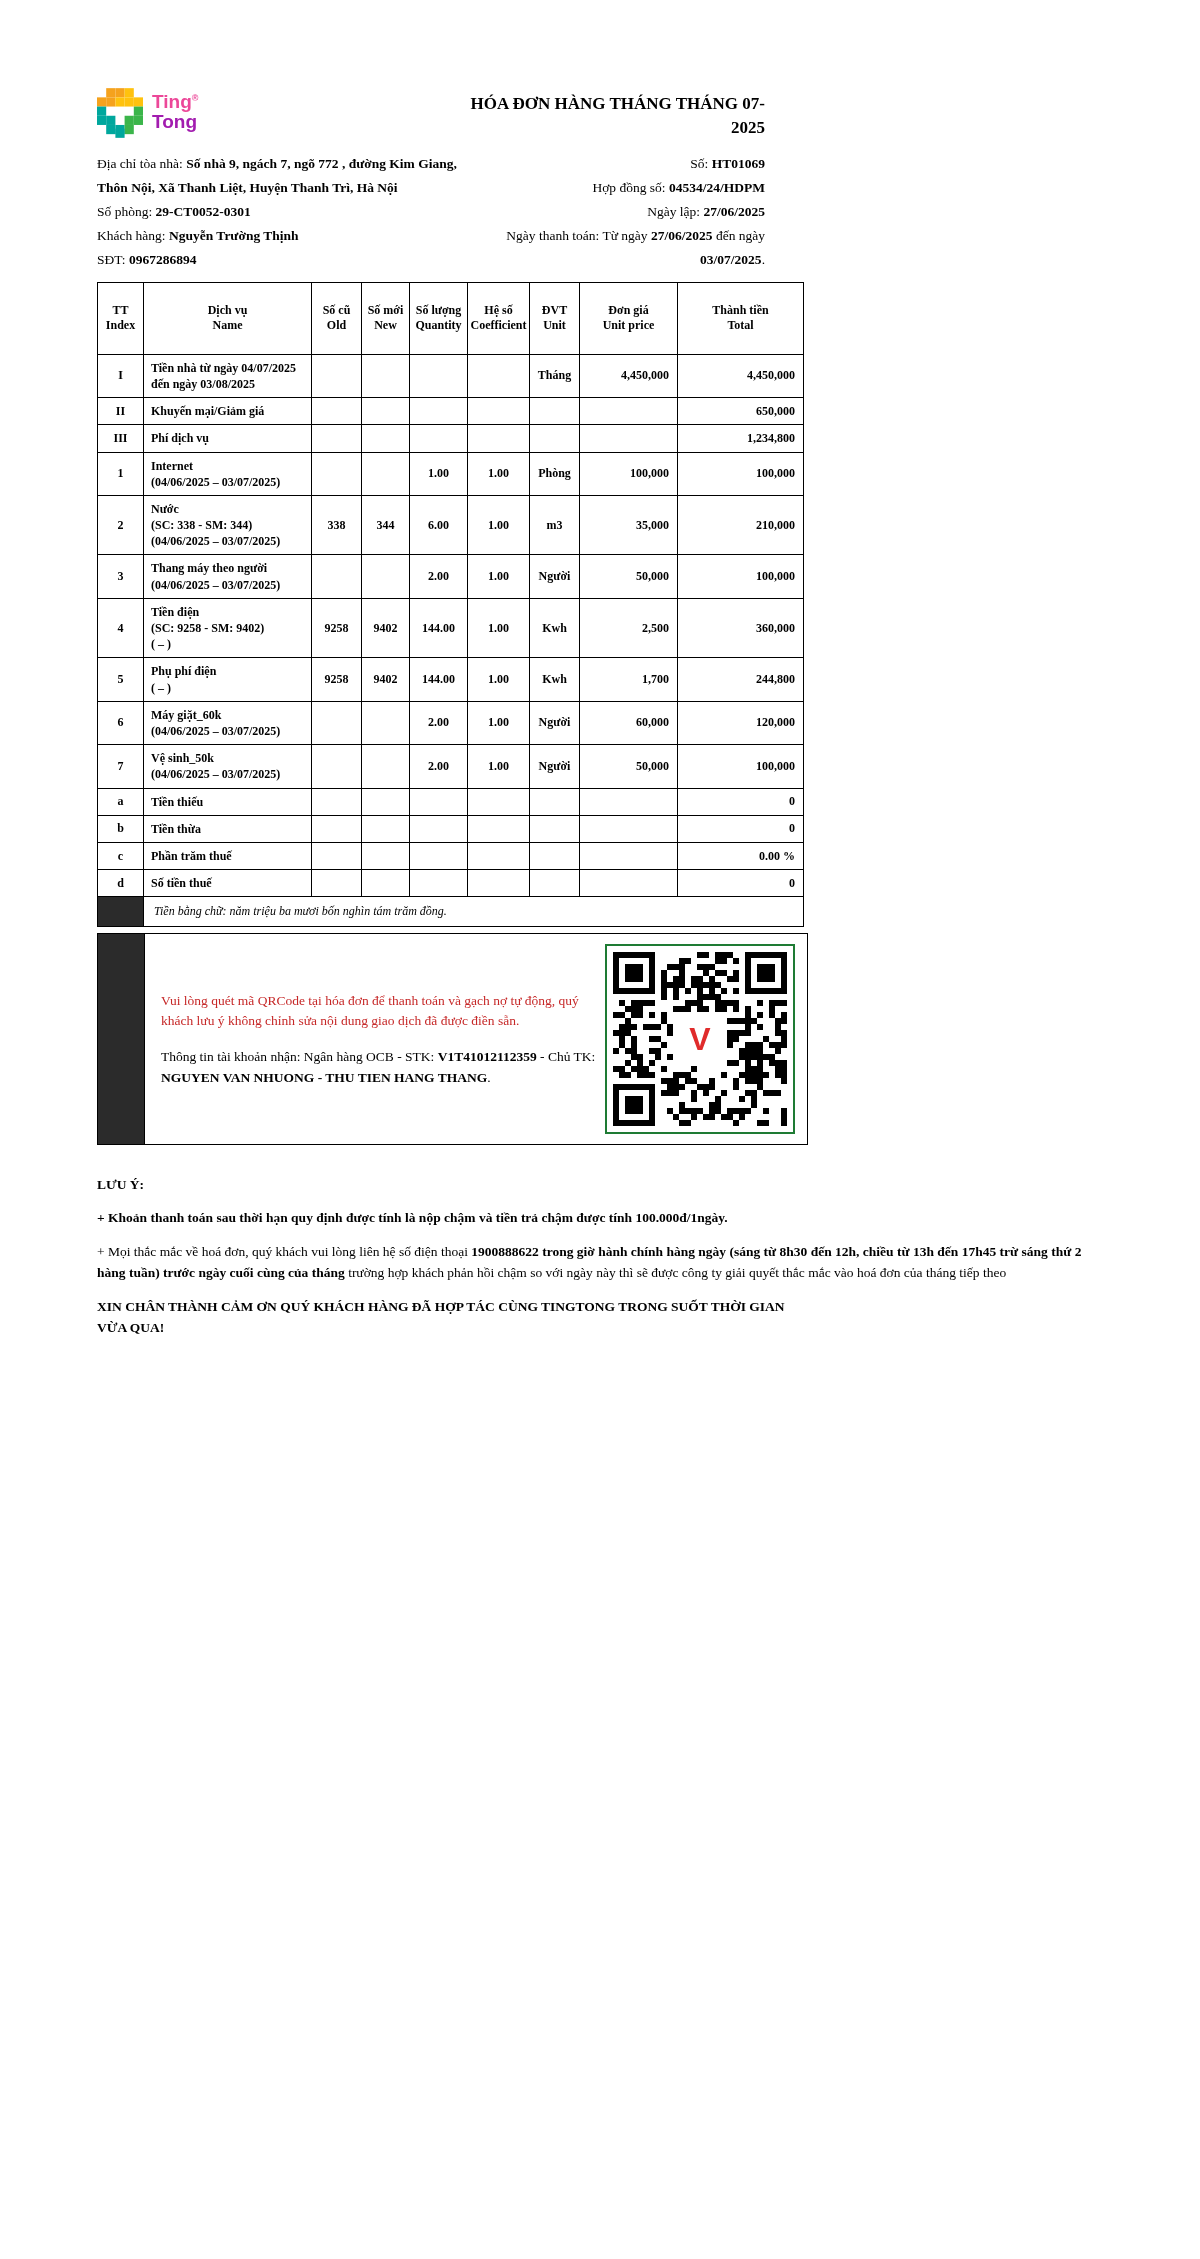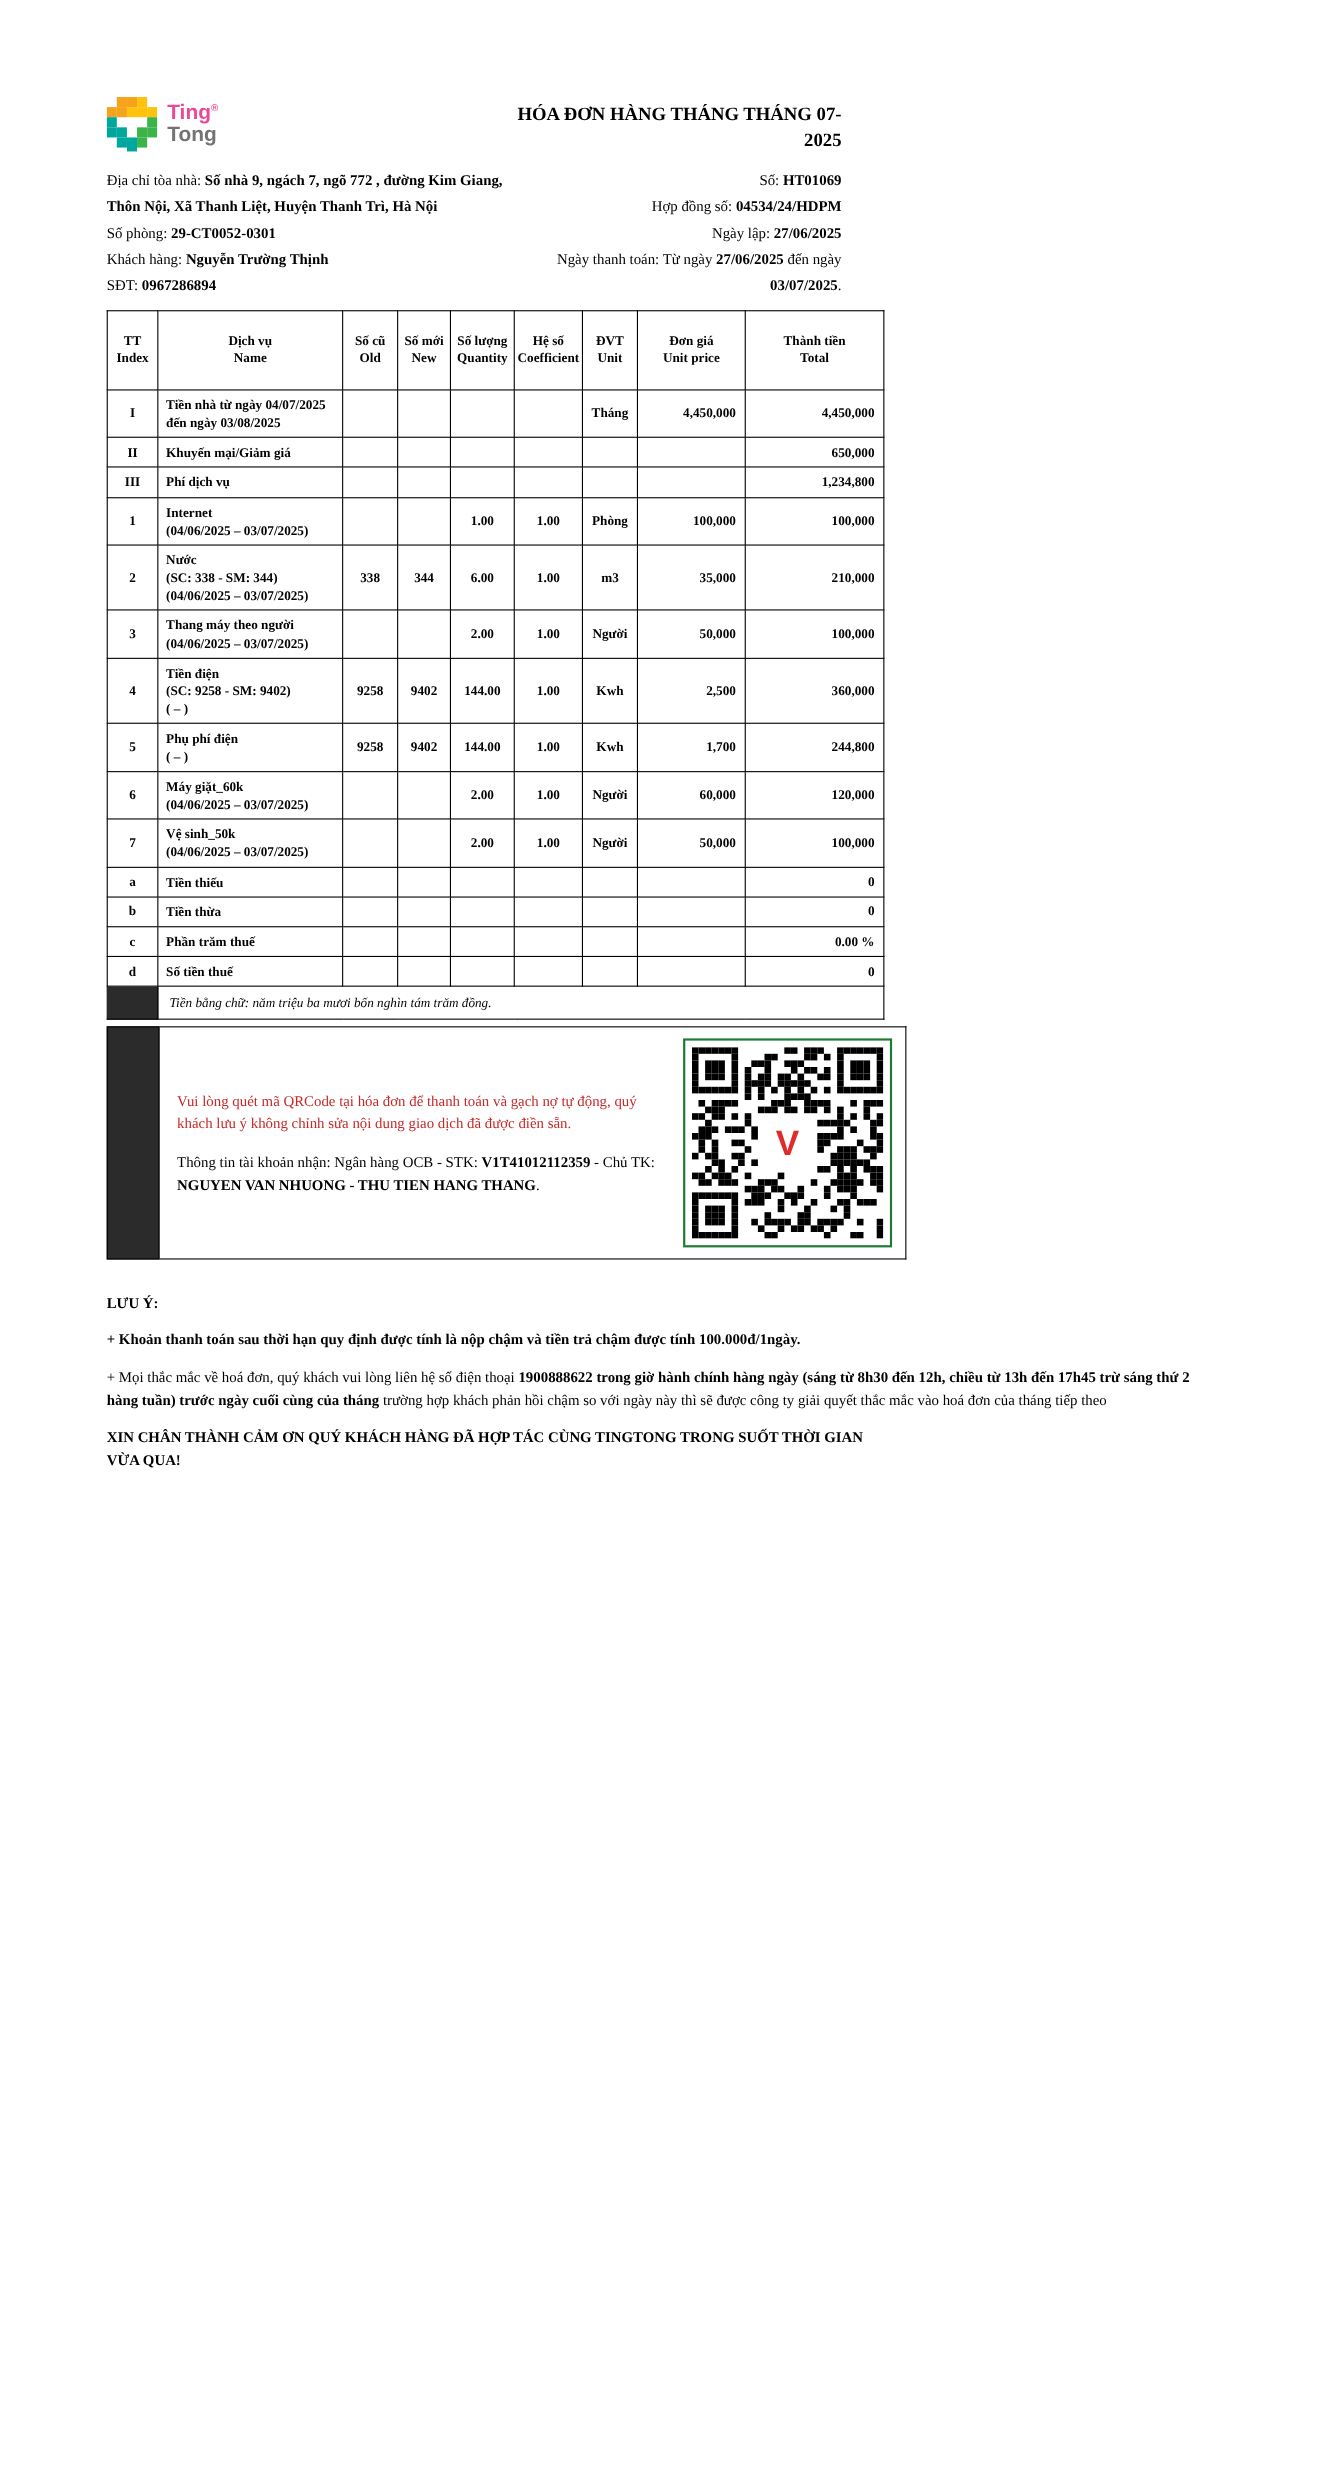--- a/index.html
+++ b/index.html
@@ -8,21 +8,21 @@
         font-family:"Liberation Serif", serif;overflow:hidden;}
   .content{position:absolute;left:97px;top:88px;width:1006px;}
 
   
   .doc-head{width:668px;}
   .head-top{display:flex;justify-content:space-between;align-items:flex-start;margin-bottom:12px;}
   .logo{display:flex;align-items:flex-start;gap:9px;}
   .logo-icon svg{display:block;}
   .logo-text{font-family:"Liberation Sans", sans-serif;font-weight:bold;font-size:19px;line-height:20px;}
   .ting{color:#ec4899;}
-  .tong{color:#737373;}
+  .tong{color:#a21caf;}
   .reg{font-size:9px;vertical-align:super;}
   .title{width:310px;text-align:right;font-weight:bold;font-size:17px;line-height:1.4;padding-top:4px;}
 
   .info{display:flex;justify-content:space-between;font-size:13.5px;}
   .info-left{width:420px;line-height:24px;}
   .info-right{text-align:right;line-height:24px;}
   .b{font-weight:bold;}
 
   
   table.invoice{width:706px;border-collapse:collapse;table-layout:fixed;margin-top:10px;
@@ -34,21 +34,21 @@
   .c-name{text-align:left;padding-left:7px !important;line-height:1.35;}
   .c-mid{text-align:center;}
   .c-right{text-align:right;padding-right:8px !important;}
   .dark-cell{background:#2b2b2b;}
   .words-cell{font-weight:normal;font-style:italic;padding:7px 10px !important;}
 
   
   .qr-section{display:flex;width:706px;margin-top:6px;}
   .qr-dark{width:46px;background:#2b2b2b;border:1px solid #000;flex:none;}
   .qr-box{flex:1;border:1px solid #000;border-left:none;display:flex;align-items:center;
-        justify-content:space-between;padding:10px 12px;min-height:174px;gap:16px;}
+        justify-content:space-between;padding:10px 12px;min-height:174px;}
   .pay-text{width:444px;padding-left:4px;font-size:13.5px;line-height:1.5;}
   .pay-text p{margin:0 0 16px 0;}
   .pay-text p:last-child{margin-bottom:0;}
   .red{color:#c62828;}
   .qr-wrap{border:2px solid #1e7b34;background:#fff;padding:6px;flex:none;}
   .qr-wrap svg{display:block;}
 
   
   .notes{width:1006px;margin-top:30px;font-size:13.5px;line-height:1.55;}
   .notes-title{font-weight:bold;margin-bottom:12px;}

